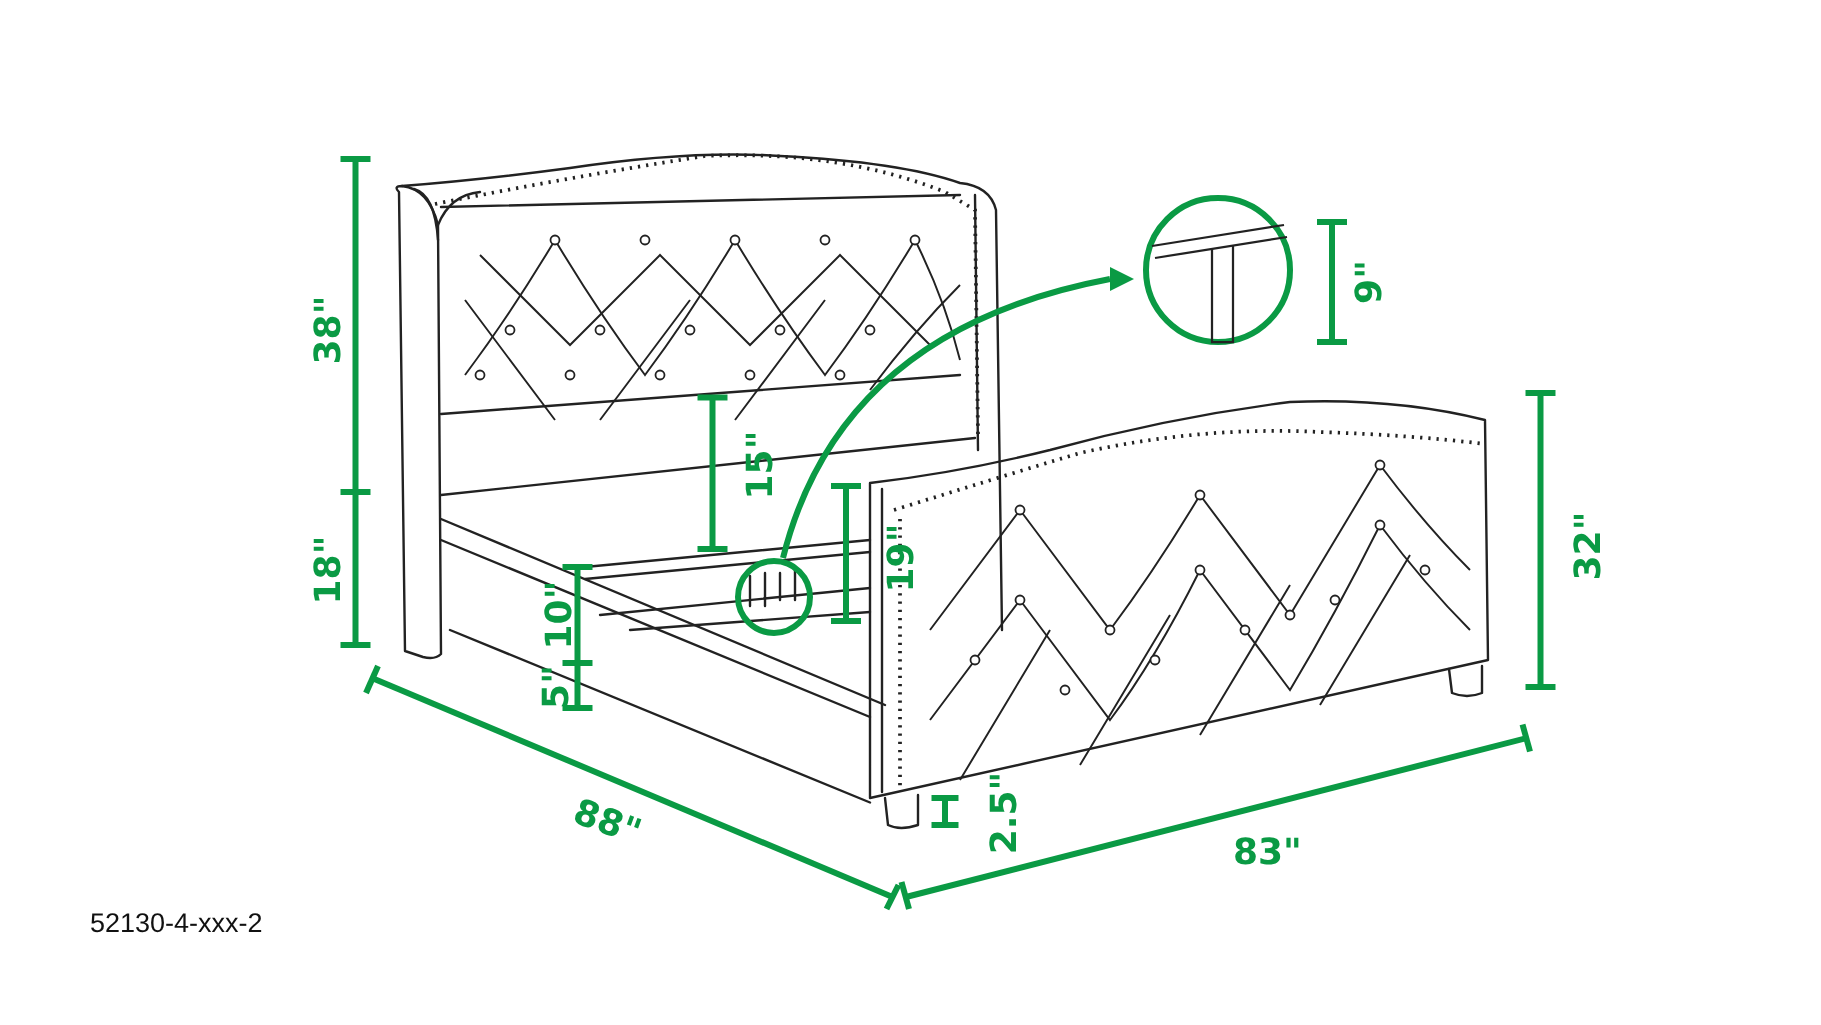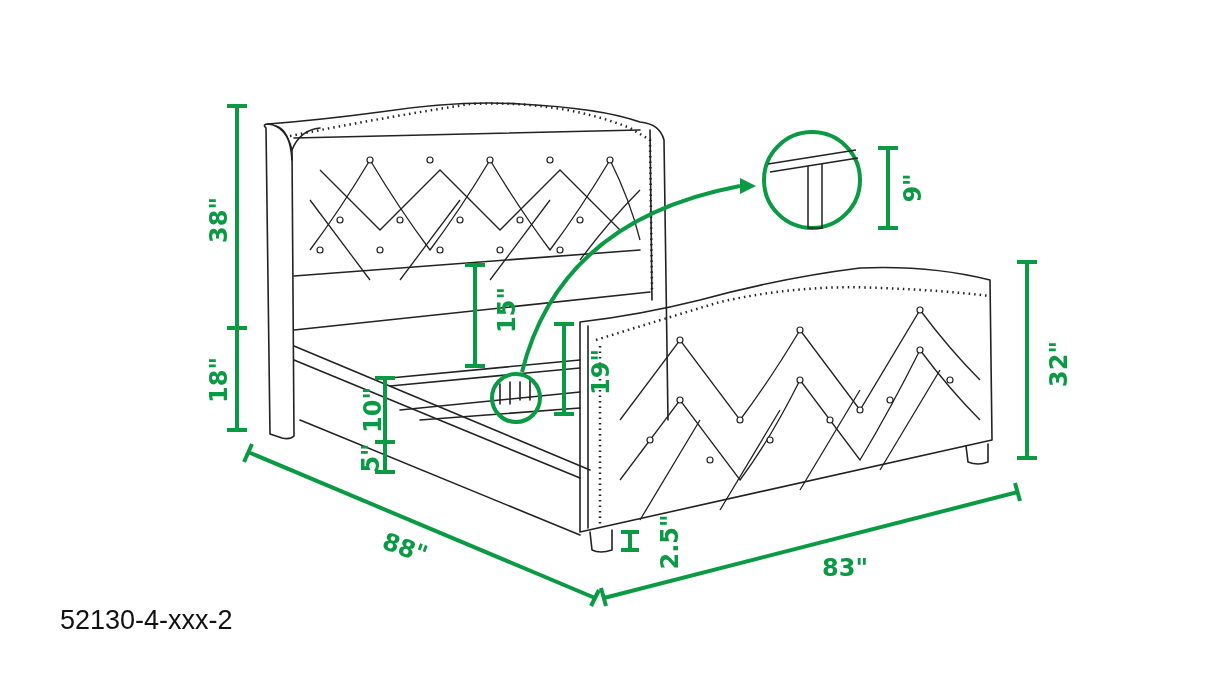--- a/index.html
+++ b/index.html
@@ -1,19 +1,19 @@
 <!DOCTYPE html>
 <html><head>
 <meta charset="utf-8">
 <style>
   html, body { margin:0; padding:0; background:#ffffff; }
   body { width:1214px; height:683px; position:relative; overflow:hidden; font-family:"DejaVu Sans", sans-serif; }
   #stage { position:absolute; left:0; top:0; width:1214px; height:683px; }
   .dim-label { position:absolute; color:#0a9a44; font-family:"DejaVu Sans", sans-serif; font-weight:bold; font-size:24px; white-space:nowrap; transform-origin:center center; line-height:1; }
-  .sku { position:absolute; left:60px; top:605px; font-family:"Liberation Sans", sans-serif; font-size:27px; color:#111; }
+  .sku { position:absolute; left:60px; top:605px; font-family:"Liberation Sans", sans-serif; font-size:18px; color:#111; }
 </style>
 </head>
 <body>
 
 <div id="stage">
 <svg width="1214" height="683" viewBox="0 0 1214 683" xmlns="http://www.w3.org/2000/svg">
   <g fill="none" stroke="#222" stroke-width="1.6" stroke-linejoin="round" stroke-linecap="round">
 
     <path d="M266 128 Q262 124 268 124 Q286 126 292 150 L294 436 Q290 440 282 438 L270 434 Z"></path>
     <path d="M276 126 Q290 130 292 160"></path>

